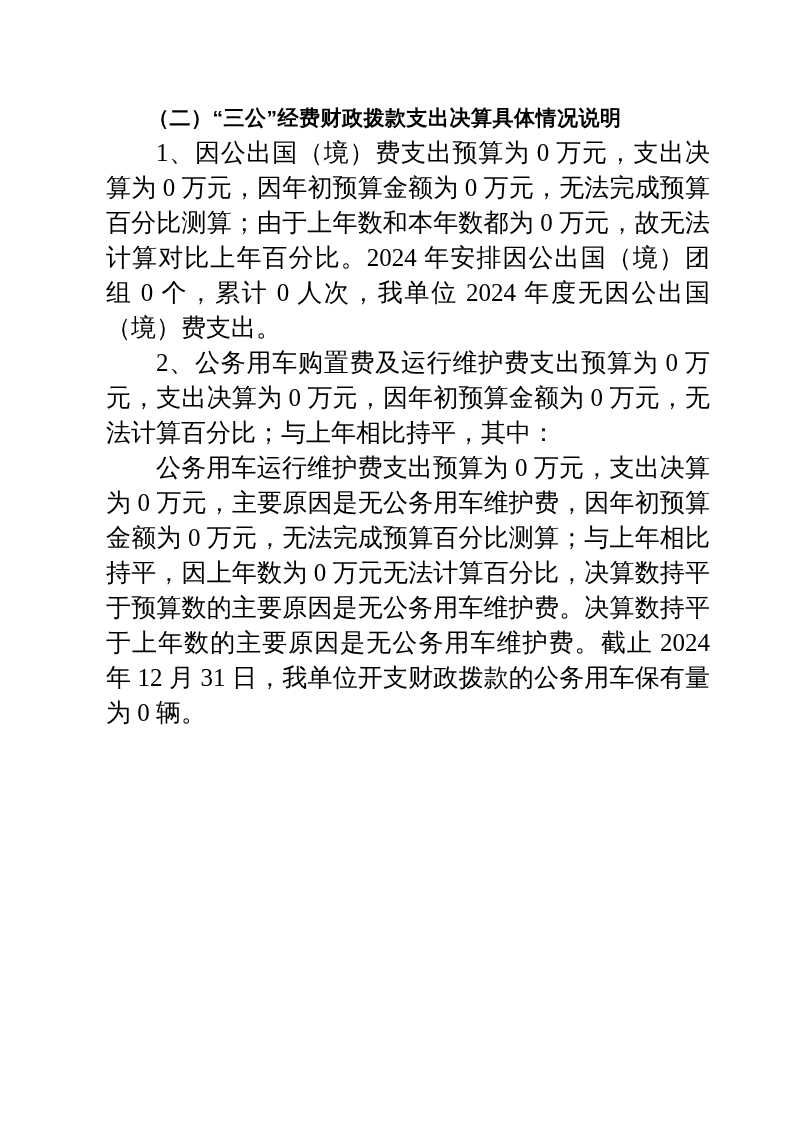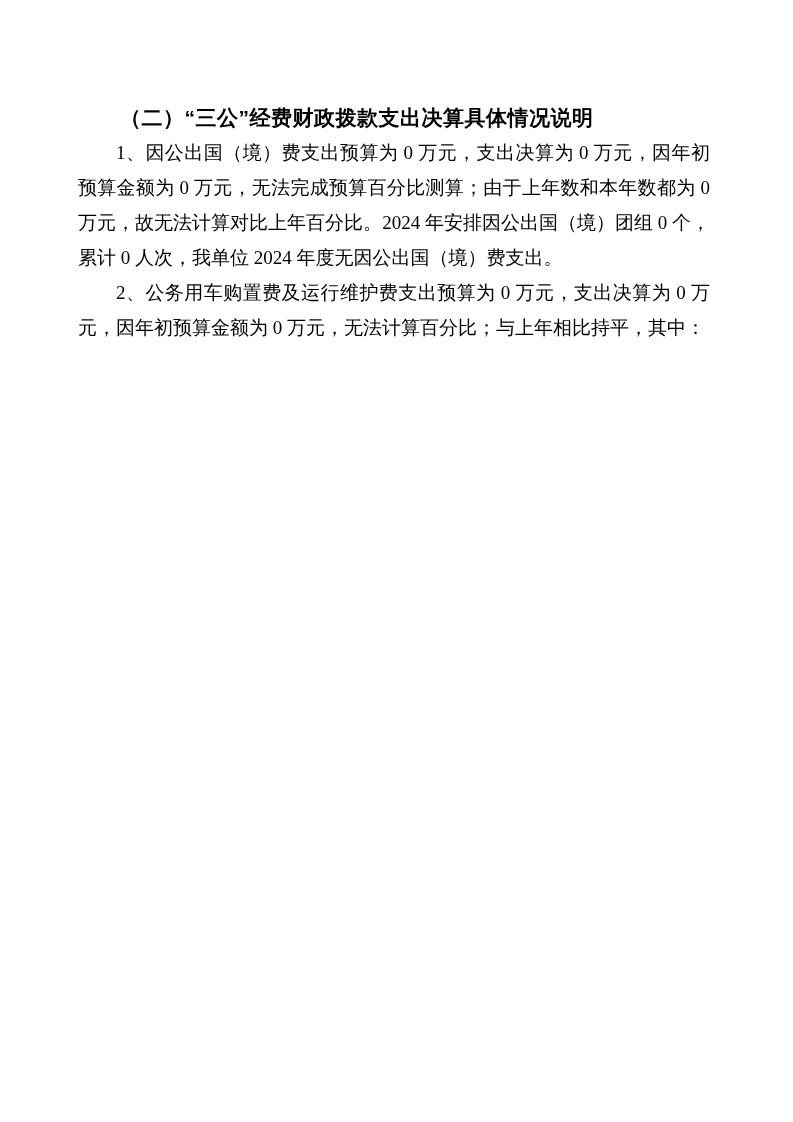--- a/index.html
+++ b/index.html
@@ -14,45 +14,46 @@
     position: relative;
   }
   .page {
     position: absolute;
     top: 0;
     left: 0;
     width: 793px;
     height: 1122px;
     background: #ffffff;
     box-sizing: border-box;
-    padding: 100px 83px 0 78px;
+    padding: 100px 83px 0 106px;
     color: #000000;
   }
   .doc-heading {
     margin: 0;
     font-family: "Liberation Sans", "DejaVu Sans", sans-serif;
     font-weight: 700;
     font-size: 21px;
     line-height: 35px;
     text-indent: 2em;
     color: #000000;
     letter-spacing: 0.5px;
     white-space: nowrap;
   }
   .doc-para {
     margin: 0;
     font-family: "Liberation Serif", "DejaVu Serif", serif;
-    font-size: 19px;
+    font-size: 25px;
     line-height: 35px;
     text-indent: 2em;
     text-align: justify;
     text-justify: inter-ideograph;
     color: #000000;
   }
 </style>
 </head>
 <body>
 
 <div class="page">
   <h2 class="doc-heading">（二）“三公”经费财政拨款支出决算具体情况说明</h2>
   <p class="doc-para">1、因公出国（境）费支出预算为 0 万元，支出决算为 0 万元，因年初预算金额为 0 万元，无法完成预算百分比测算；由于上年数和本年数都为 0 万元，故无法计算对比上年百分比。2024 年安排因公出国（境）团组 0 个，累计 0 人次，我单位 2024 年度无因公出国（境）费支出。</p>
   <p class="doc-para">2、公务用车购置费及运行维护费支出预算为 0 万元，支出决算为 0 万元，因年初预算金额为 0 万元，无法计算百分比；与上年相比持平，其中：</p>
+  <p class="doc-para">公务用车运行维护费支出预算为 0 万元，支出决算为 0 万元，主要原因是无公务用车维护费，因年初预算金额为 0 万元，无法完成预算百分比测算；与上年相比持平，因上年数为 0 万元无法计算百分比，决算数持平于预算数的主要原因是无公务用车维护费。决算数持平于上年数的主要原因是无公务用车维护费。截止 2024 年 12 月 31 日，我单位开支财政拨款的公务用车保有量为 0 辆。</p>
 </div>
 
 </body></html>

